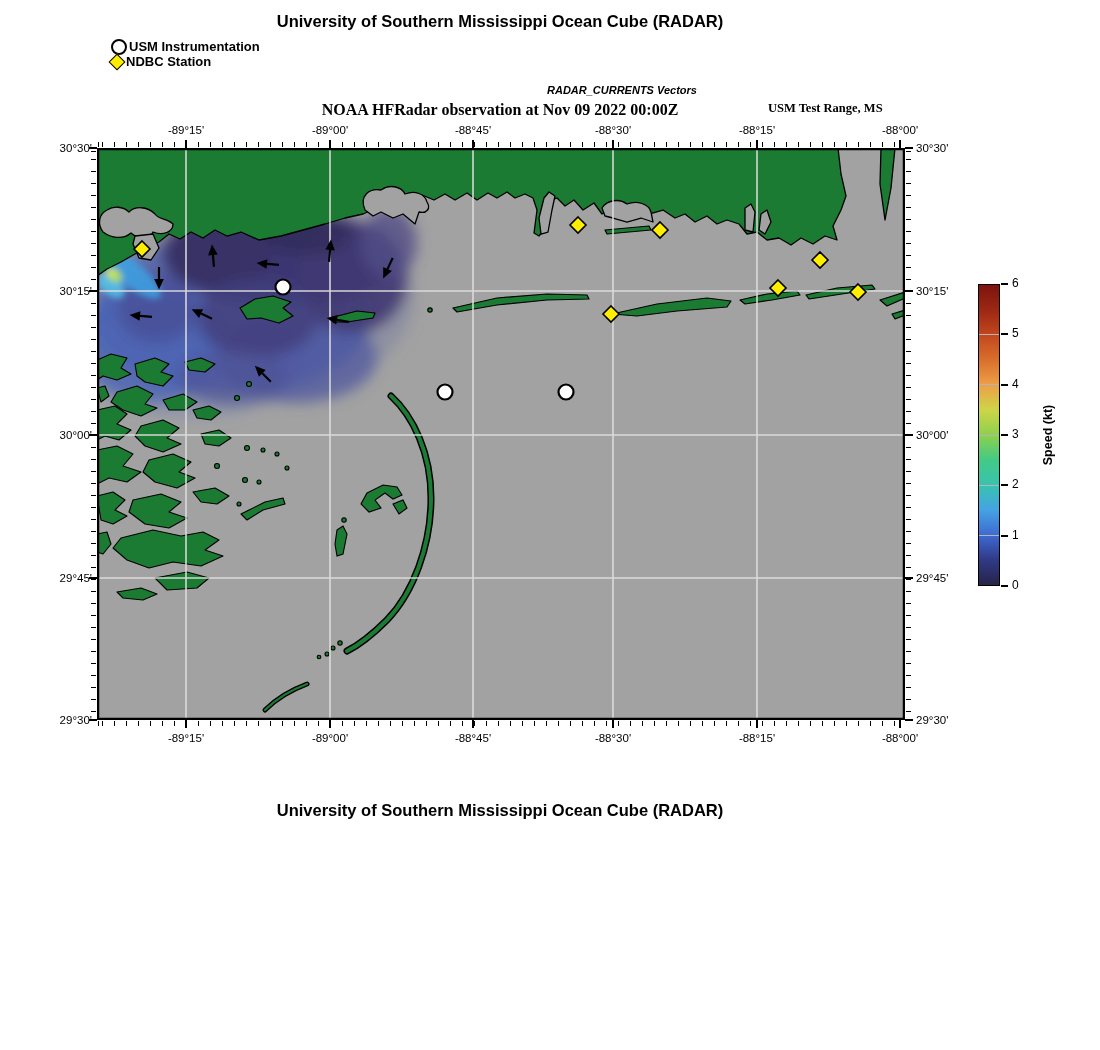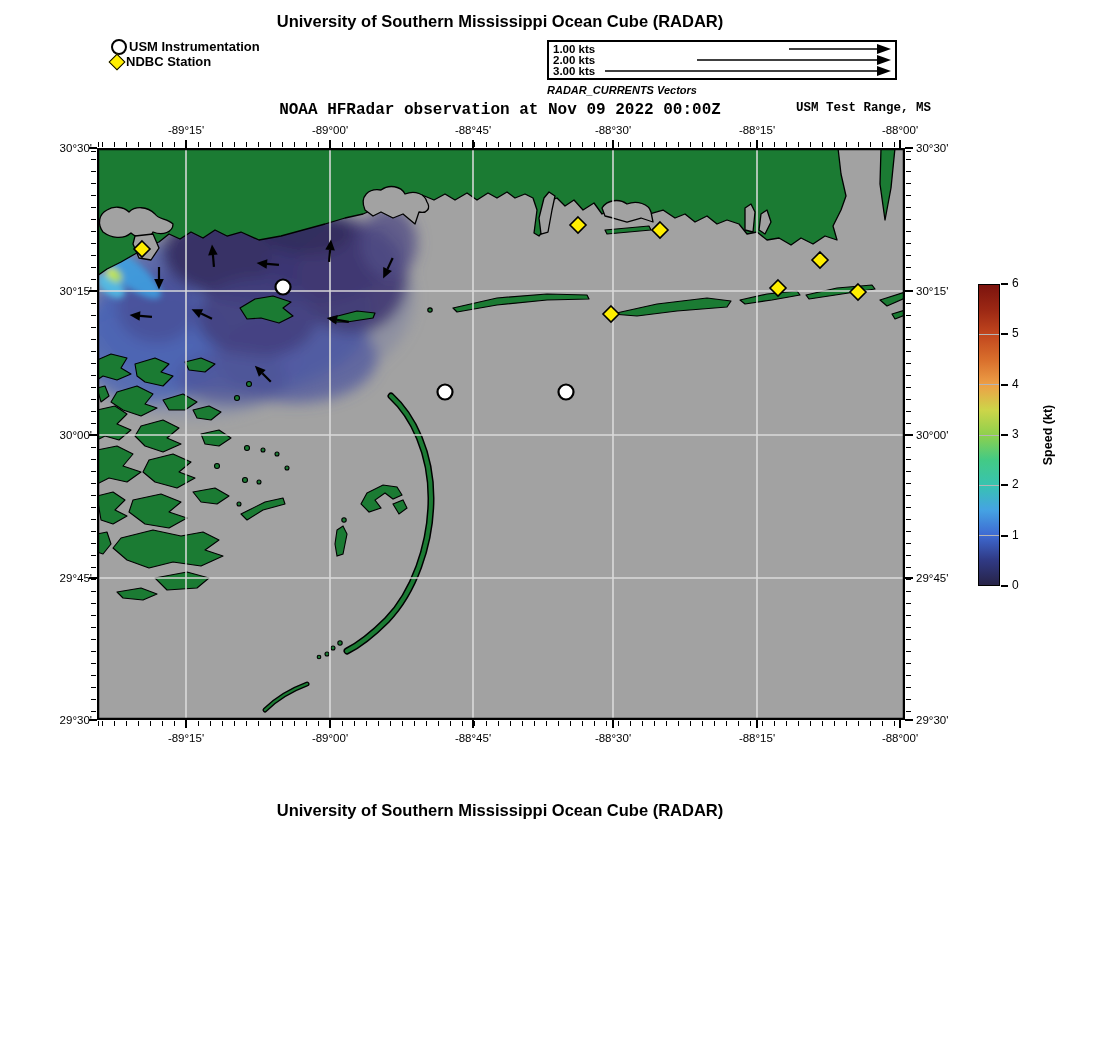--- a/index.html
+++ b/index.html
@@ -1,20 +1,20 @@
 <!DOCTYPE html>
 <html><head>
 <meta charset="utf-8">
 <style>
   html,body{margin:0;padding:0;background:#ffffff;}
   #stage{position:relative;width:1100px;height:1050px;background:#ffffff;overflow:hidden;
          font-family:"Liberation Sans",sans-serif;color:#000;}
   .abs{position:absolute;}
   .title{font-weight:bold;font-size:16.5px;text-align:center;}
-  .serif{font-family:Liberation Mono, monospace;}
+  .serif{font-family:Liberation Serif, serif;}
   .legend-label{font-weight:bold;font-size:13px;line-height:14px;white-space:nowrap;}
   .legend-circle{width:12px;height:12px;border:2px solid #000;border-radius:50%;background:#fff;}
   .legend-diamond{width:10px;height:10px;border:1.6px solid #000;transform:rotate(45deg);}
   .scalebox{border:2px solid #000;background:#fff;}
   .caption{font-weight:bold;font-size:11px;white-space:nowrap;}
   .subtitle{font-weight:bold;font-size:16px;text-align:center;}
   .range-label{font-weight:bold;font-size:12.5px;white-space:nowrap;}
   .ticklabel{font-size:11.5px;line-height:14px;white-space:nowrap;}
   .minor-x{height:5px;background:repeating-linear-gradient(to right,#000 0 1px,transparent 1px 12px);background-position:5px 0;}
   .minor-y{width:5px;background:repeating-linear-gradient(to bottom,#000 0 1px,transparent 1px 12px);background-position:0 11px;}
@@ -35,43 +35,24 @@
     <div style="display:flex;align-items:center;height:15px;">
       <span class="legend-circle"></span>
       <span class="legend-label" style="margin-left:2px;">USM Instrumentation</span>
     </div>
     <div style="display:flex;align-items:center;height:15px;">
       <span class="legend-diamond" id="legend-diamond" style="background: rgb(255, 238, 0);"></span>
       <span class="legend-label" style="margin-left:3px;">NDBC Station</span>
     </div>
   </div>
 
-  <div class="abs scalebox" style="left:547px;top:40px;width:346px;height:36px;">
-    <svg width="346" height="36" viewBox="0 0 346 36">
-      <g font-family="Liberation Sans, sans-serif" font-size="11.5" font-weight="bold" fill="#000">
-        <text x="4" y="11" id="sr0">1.00 kts</text>
-        <text x="4" y="22" id="sr1">2.00 kts</text>
-        <text x="4" y="33" id="sr2">3.00 kts</text>
-      </g>
-      <g stroke="#000" stroke-width="1.4">
-        <line x1="240" y1="7" x2="330" y2="7"></line>
-        <line x1="148" y1="18" x2="330" y2="18"></line>
-        <line x1="56" y1="29" x2="330" y2="29"></line>
-      </g>
-      <g fill="#000">
-        <polygon points="328,2 342,7 328,12"></polygon>
-        <polygon points="328,13 342,18 328,23"></polygon>
-        <polygon points="328,24 342,29 328,34"></polygon>
-      </g>
-    </svg>
-  </div>
   <div class="abs caption" style="left:547px;top:84px;font-style:italic;">RADAR_CURRENTS Vectors</div>
 
   <div class="abs subtitle serif" style="left:0;top:101px;width:1000px;">NOAA HFRadar observation at Nov 09 2022 00:00Z</div>
-  <div class="abs range-label serif" style="left:796px;top:101px;">USM Test Range, MS</div>
+  <div class="abs range-label serif" style="left:768px;top:101px;">USM Test Range, MS</div>
 
   <div class="abs minor-x" style="left:97px;top:142px;width:808px;"></div>
   <div class="abs minor-x" style="left:97px;top:721px;width:808px;"></div>
   <div class="abs minor-y" style="left:91px;top:148px;height:572px;"></div>
   <div class="abs minor-y" style="left:906px;top:148px;height:572px;"></div>
 
   <div id="map-frame" class="abs">
     <svg id="map-svg" width="808" height="572" viewBox="0 0 808 572">
       <defs>
         <filter id="blur7" x="-40%" y="-40%" width="180%" height="180%">

